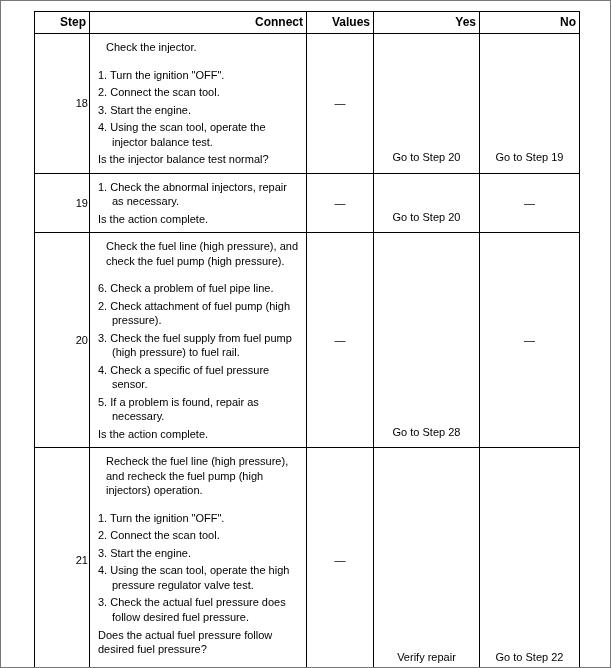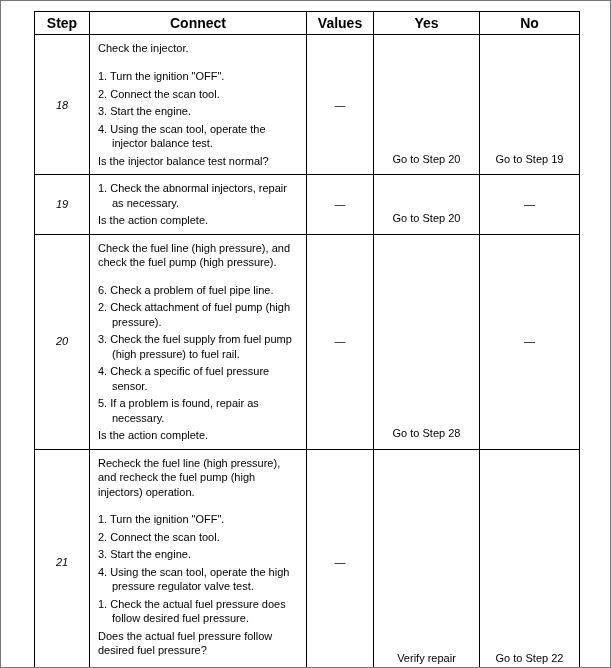--- a/index.html
+++ b/index.html
@@ -27,50 +27,49 @@
     table-layout: fixed;
   }
   .doc-table th, .doc-table td {
     border: 1px solid #000000;
     font-size: 11px;
     line-height: 1.32;
     vertical-align: top;
     box-sizing: border-box;
   }
   .doc-table th {
-    font-size: 14px;
+    font-size: 12px;
     font-weight: bold;
-    text-align: center;
+    text-align: right;
     height: 22px;
     padding: 2px 3px;
     vertical-align: middle;
   }
   td.step-cell {
-    text-align: center;
+    text-align: right;
     vertical-align: middle;
-    font-style: italic;
   }
   td.action-cell {
     padding: 6px 8px 6px 8px;
   }
   td.values-cell {
     text-align: center;
     vertical-align: middle;
   }
   td.ans-cell {
     text-align: center;
     vertical-align: bottom;
     padding: 2px 4px 8px 4px;
   }
   td.ans-cell.mid {
     vertical-align: middle;
     padding-bottom: 2px;
   }
   .intro {
-    margin: 0 0 13px 0;
+    margin: 0 0 13px 8px;
   }
   .action-item {
     margin: 0 0 3px 0;
     padding-left: 14px;
     text-indent: -14px;
   }
   .question {
     margin: 1px 0 0 0;
   }
 </style>
@@ -138,21 +137,21 @@
     </tr>
 
     <tr style="height:225px;">
       <td class="step-cell">21</td>
       <td class="action-cell">
         <div class="intro">Recheck the fuel line (high pressure), and recheck the fuel pump (high injectors) operation.</div>
         <div class="action-item">1. Turn the ignition "OFF".</div>
         <div class="action-item">2. Connect the scan tool.</div>
         <div class="action-item">3. Start the engine.</div>
         <div class="action-item">4. Using the scan tool, operate the high pressure regulator valve test.</div>
-        <div class="action-item">1. Check the actual fuel pressure does follow desired fuel pressure.</div>
+        <div class="action-item">3. Check the actual fuel pressure does follow desired fuel pressure.</div>
         <div class="question">Does the actual fuel pressure follow desired fuel pressure?</div>
       </td>
       <td class="values-cell">—</td>
       <td class="ans-cell">Verify repair</td>
       <td class="ans-cell">Go to Step 22</td>
     </tr>
   </tbody>
     </table>
 </div>
 

